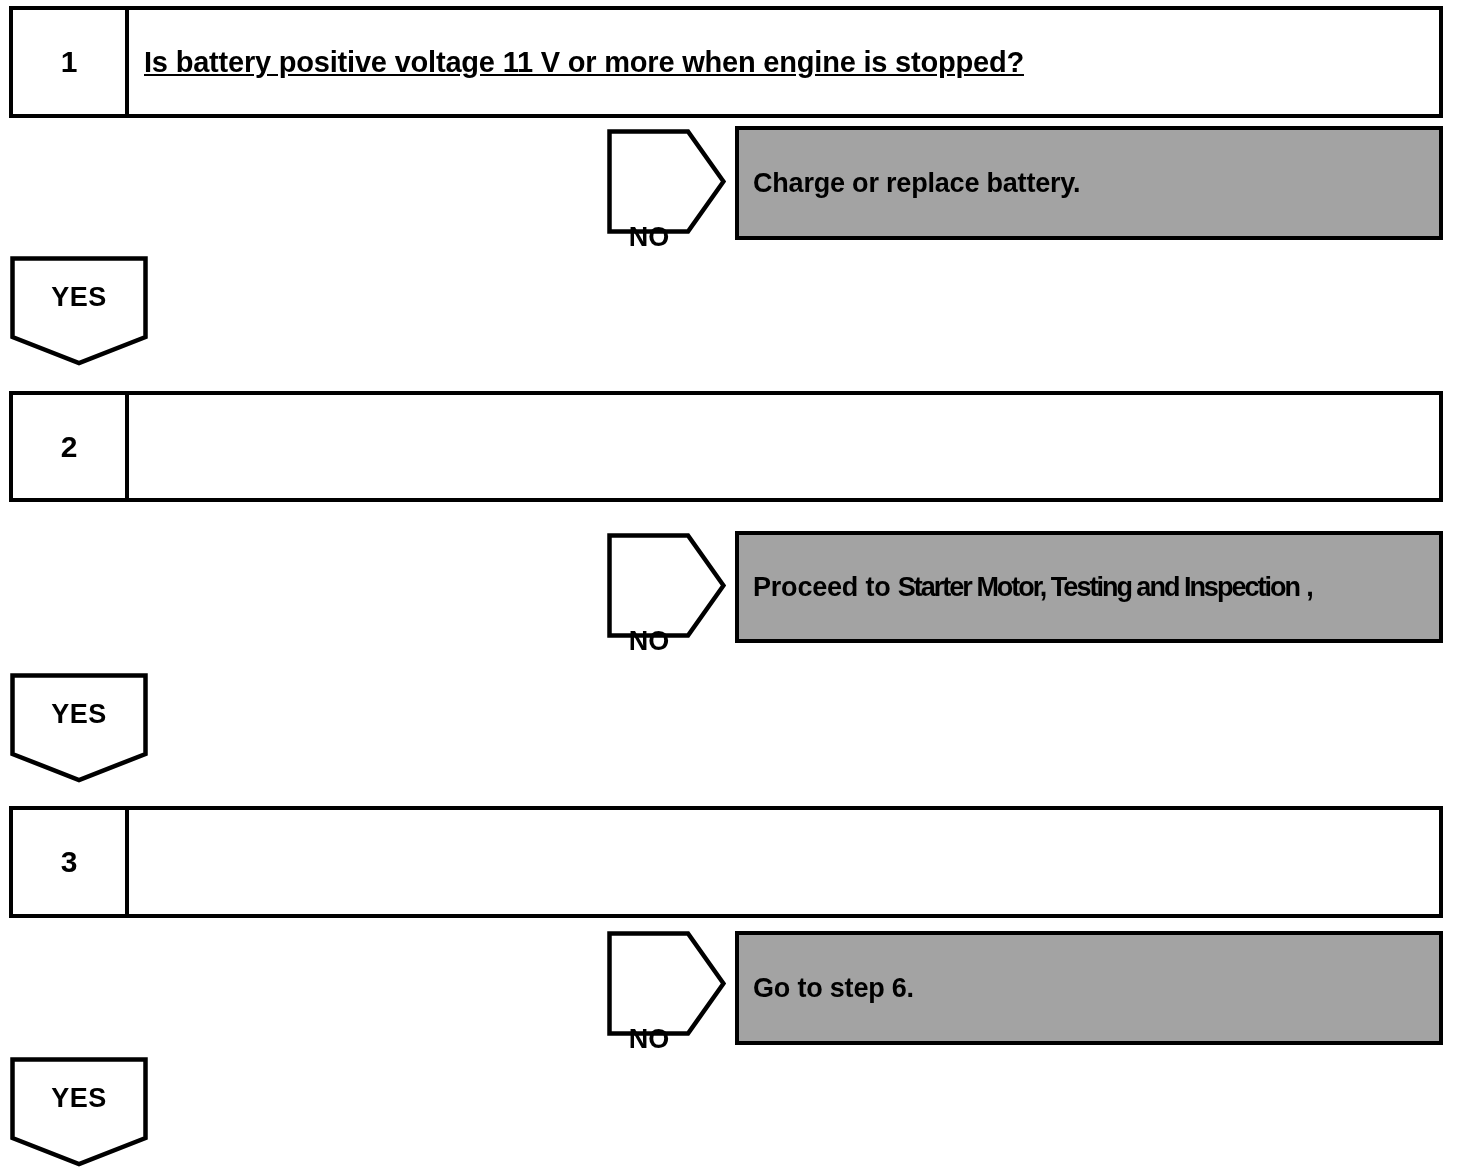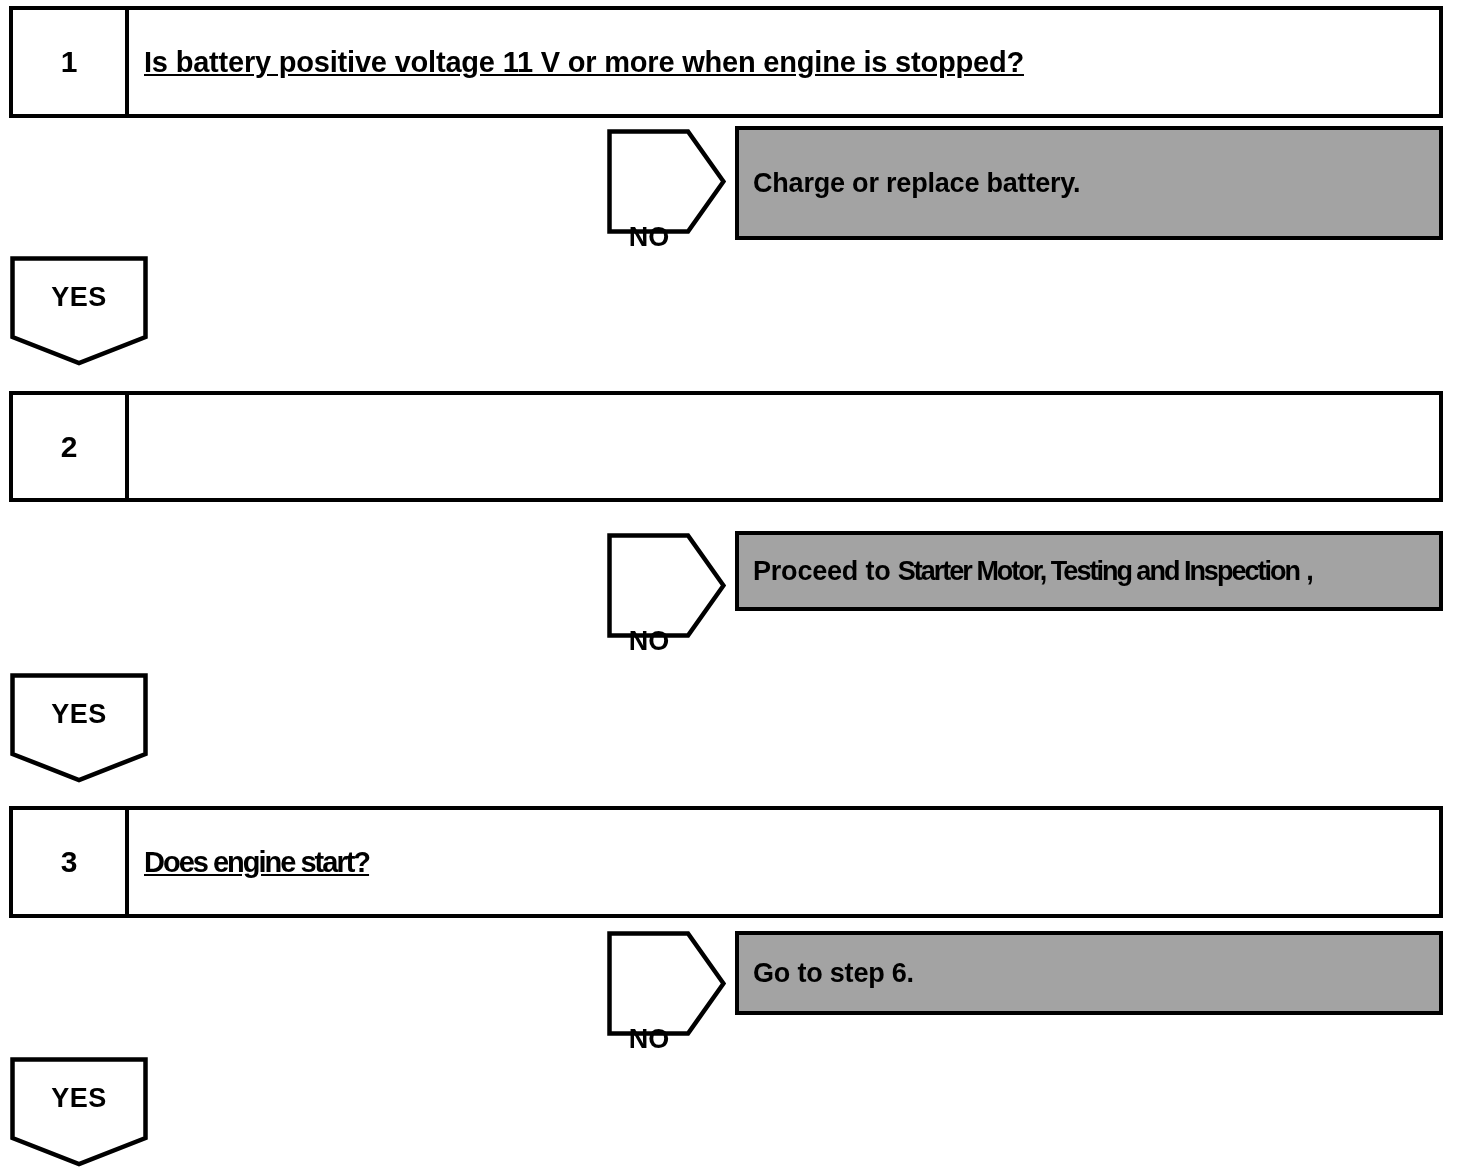--- a/index.html
+++ b/index.html
@@ -67,22 +67,22 @@
     box-sizing:border-box;
     background:#a3a3a3;
     display:flex;
     align-items:center;
     padding-left:14px;
     font-size:27px;
     line-height:36px;
     letter-spacing:-0.2px;
   }
   .r1{top:126px;height:114px;}
-  .r2{top:531px;height:80px;}
-  .r3{top:931px;height:84px;}
+  .r2{top:531px;height:112px;}
+  .r3{top:931px;height:114px;}
   .condensed{letter-spacing:-2px;}
 
   
   .yes-tag{position:absolute;left:10px;width:138px;height:110px;}
   .yes-tag svg{position:absolute;left:0;top:0;}
   .yes-label{
     position:absolute;left:0;top:0;width:138px;height:82px;
     display:flex;align-items:center;justify-content:center;
     font-size:27px;
     letter-spacing:0.5px;
@@ -144,23 +144,20 @@
     <svg width="138" height="110" viewBox="0 0 138 110">
       <polygon points="2.5,2.5 135.5,2.5 135.5,81 69,107 2.5,81" fill="#ffffff" stroke="#000000" stroke-width="4.5"></polygon>
     </svg>
     <span class="yes-label">YES</span>
   </div>
 
   <div class="q-box q3">
     <div class="q-num">
       <span>3</span>
     </div>
-    <div class="q-text">
-      <span class="condensed">Does engine start?</span>
-    </div>
   </div>
 
   <div class="no-tag no3">
     <svg width="119" height="105" viewBox="0 0 119 105">
       <polygon points="2.5,2.5 81,2.5 116.5,52.5 81,102.5 2.5,102.5" fill="#ffffff" stroke="#000000" stroke-width="4.5"></polygon>
     </svg>
     <span class="no-label">NO</span>
   </div>
 
   <div class="r-box r3">

